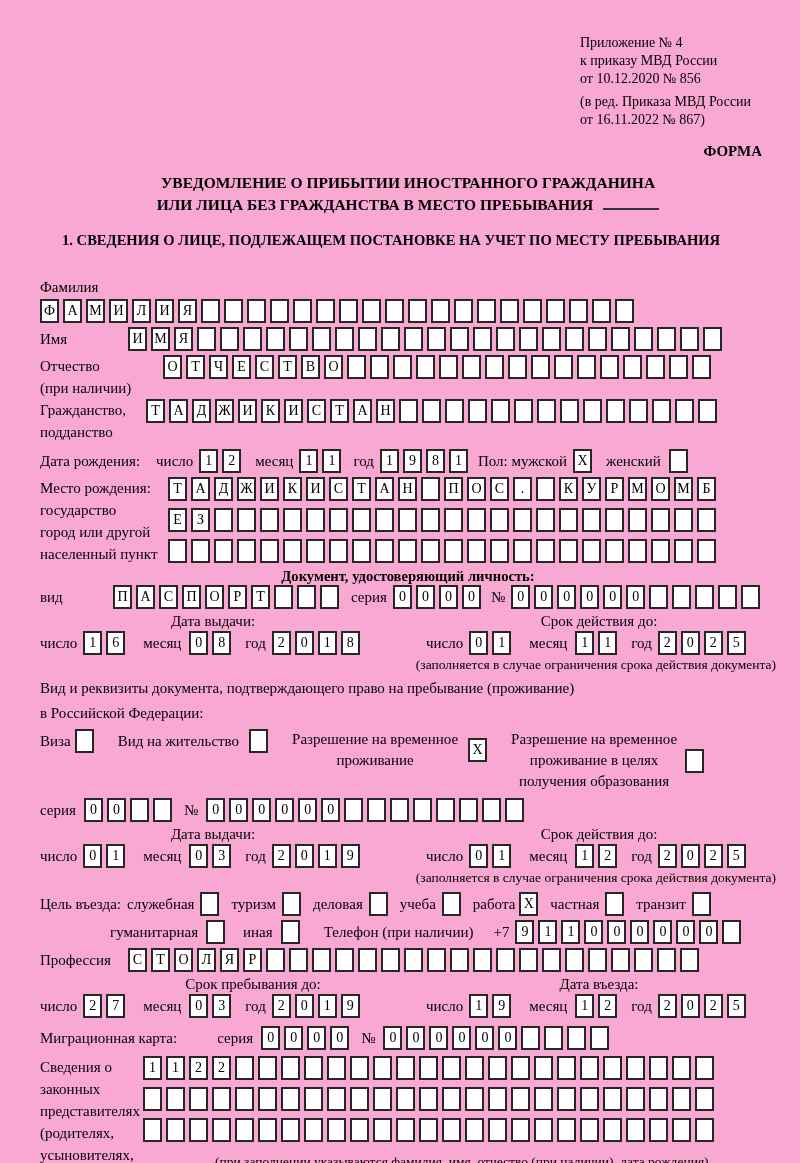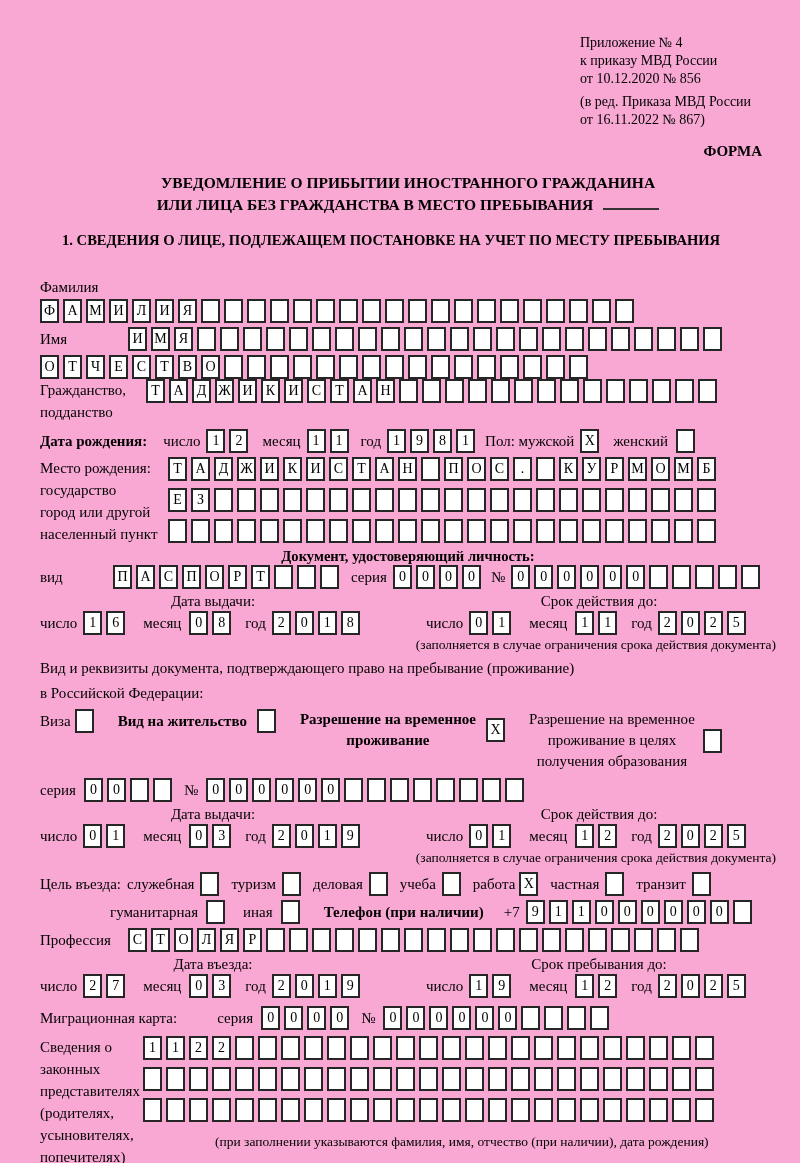--- a/index.html
+++ b/index.html
@@ -19,21 +19,21 @@
   .row{display:flex;align-items:flex-start;}
   .flabel{font-size:15px;line-height:24px;flex:0 0 auto;white-space:nowrap;}
   .lblcol{flex:0 0 auto;font-size:15px;line-height:22px;}
   .cells{display:flex;flex:0 0 auto;}
   .cell{
     box-sizing:border-box;width:19px;height:24px;border:2px solid #262626;margin-right:4px;
     display:flex;align-items:center;justify-content:center;
     font-size:14px;flex:0 0 auto;background:#fff;
   }
   .w88{width:88px;} .w106{width:106px;} .w123{width:123px;} .w128{width:128px;} .w73{width:73px;} .w103{width:103px;}
-  .mr4{margin-right:4px;} .mr6{margin-right:6px;} .mr8{margin-right:8px;} .mr10{margin-right:10px;font-weight:bold;} .mr40{margin-right:40px;}
+  .mr4{margin-right:4px;} .mr6{margin-right:6px;} .mr8{margin-right:8px;} .mr10{margin-right:10px;} .mr40{margin-right:40px;}
   .ml6{margin-left:6px;} .ml8{margin-left:8px;} .ml10{margin-left:10px;} .ml14{margin-left:14px;} .ml20{margin-left:20px;} .ml70{margin-left:70px;} .mt4{margin-top:4px;} .mt6{margin-top:6px;} .mt8{margin-top:8px;text-align:center;} .mt26{margin-top:26px;flex-direction:column;}
   .mb7{margin-bottom:7px;}
   
   .dates-caps{display:flex;margin-top:4px;font-size:15px;}
   .dates-caps .dcap{width:346px;text-align:center;flex:0 0 auto;}
   .dates-caps .dcap.right{margin-left:40px;}
   .dates-row{display:flex;margin-top:1px;}
   .dgroup{display:flex;width:346px;flex:0 0 auto;align-items:flex-start;}
   .dgroup.right{margin-left:40px;}
   .note{font-size:13.5px;text-align:right;margin-top:2px;line-height:16px;}
@@ -124,20 +124,24 @@
         <span class="cell"></span>
         <span class="cell"></span>
         <span class="cell"></span>
         <span class="cell"></span>
         <span class="cell"></span>
         <span class="cell"></span>
       </span>
   </div>
 
   <div class="row mt4">
+    <span class="lblcol w123">
+      <div>Отчество</div>
+      <div>(при наличии)</div>
+    </span>
     <span class="cells">
         <span class="cell">О</span>
         <span class="cell">Т</span>
         <span class="cell">Ч</span>
         <span class="cell">Е</span>
         <span class="cell">С</span>
         <span class="cell">Т</span>
         <span class="cell">В</span>
         <span class="cell">О</span>
         <span class="cell"></span>
@@ -606,22 +610,22 @@
         <span class="cell"></span>
         <span class="cell"></span>
         <span class="cell"></span>
         <span class="cell"></span>
         <span class="cell"></span>
         <span class="cell"></span>
       </span>
   </div>
 
   <div class="dates-caps mt6">
+    <span class="dcap right">Срок пребывания до:</span>
     <span class="dcap">Дата въезда:</span>
-    <span class="dcap right">Срок пребывания до:</span>
   </div>
   <div class="dates-row">
     <span class="dgroup">
       <span class="flabel mr6">число</span>
       <span class="cells">
           <span class="cell">2</span>
           <span class="cell">7</span>
         </span>
       <span class="flabel ml14 mr8">месяц</span>
       <span class="cells">

